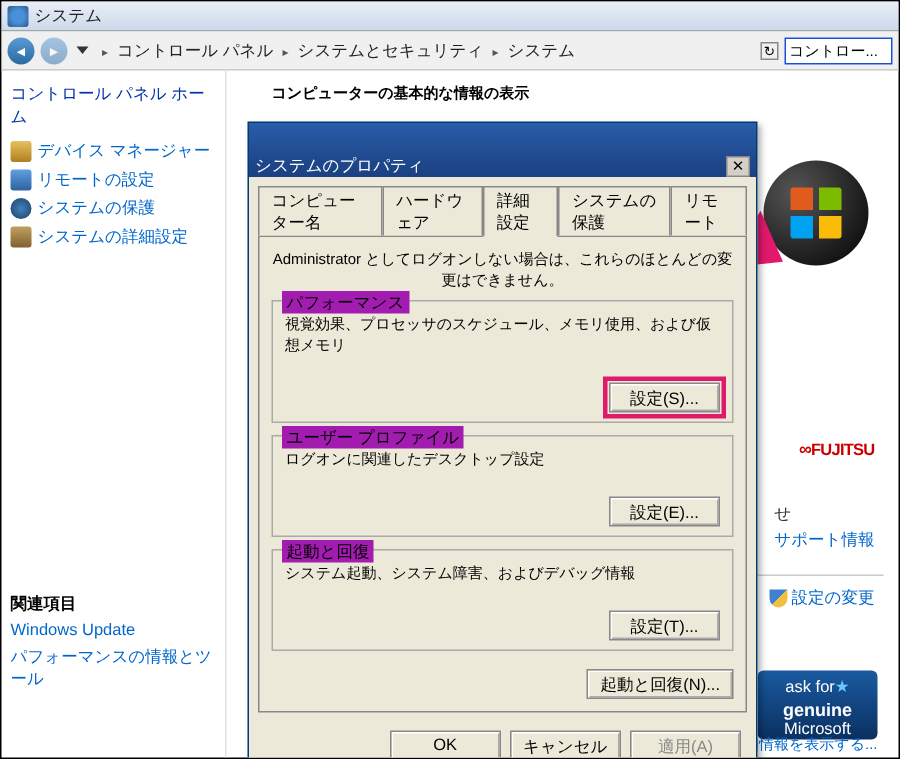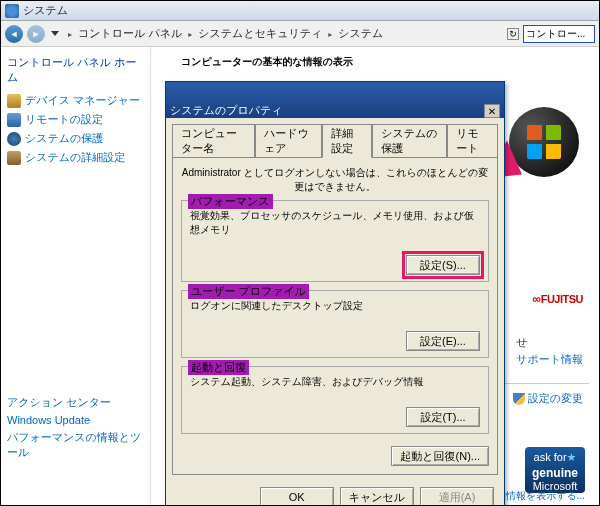--- a/index.html
+++ b/index.html
@@ -40,21 +40,21 @@
 .wf3{background:#00a1f1;bottom:0;left:0;border-radius:0 0 0 2px}
 .wf4{background:#fbbc09;bottom:0;right:0;border-radius:0 0 2px 0}
 .arrow-body{position:absolute;width:36px;height:22px;background:#e0196b;transform:rotate(30deg);right:94px;top:90px}
 .arrow-head{position:absolute;right:75px;top:98px;width:0;height:0;border-top:22px solid transparent;border-bottom:22px solid transparent;border-left:30px solid #e0196b;transform:rotate(30deg)}
 .fujitsu{position:absolute;right:16px;top:240px;color:#c00;font-weight:bold;font-size:18px;font-family:sans-serif;letter-spacing:-0.5px}
 .fujitsu .inf{color:#c00;font-size:12px}
 .supp{position:absolute;right:16px;top:288px;font-size:10px;color:#333}
 .supp a{color:#0066cc;display:block;margin-top:2px}
 .setchg{position:absolute;right:16px;top:344px;color:#0066cc;font-size:11px}
 .setchg .shield{display:inline-block;width:12px;height:12px;background:linear-gradient(135deg,#4080d0 50%,#f0c040 50%);border-radius:0 0 50% 50%;margin-right:3px;vertical-align:middle}
-.genuine{position:absolute;right:14px;bottom:14px;width:60px;height:46px;background:linear-gradient(#1a5aa0,#0a3060);border-radius:4px;color:#fff;font-size:8px;padding:4px;text-align:center}
+.genuine{position:absolute;right:14px;bottom:14px;width:80px;height:46px;background:linear-gradient(#1a5aa0,#0a3060);border-radius:4px;color:#fff;font-size:8px;padding:4px;text-align:center}
 .genuine .big{font-size:12px;font-weight:bold;display:block;margin-top:2px}
 .online-link{position:absolute;right:14px;bottom:4px;color:#0066cc;font-size:10px}
 
 .dialog{position:absolute;left:164px;top:80px;width:340px;background:#ece9d8;border:1px solid #003c74;box-shadow:2px 2px 4px rgba(0,0,0,0.3)}
 .dlg-title{height:36px;background:linear-gradient(#2a5caa,#1a4080);color:#fff;display:flex;align-items:flex-end;padding:0 4px;font-size:11px}
 .dlg-title .x{margin-left:auto;width:16px;height:14px;background:#d4d0c8;border:1px solid #888;color:#000;display:flex;align-items:center;justify-content:center;font-size:10px;cursor:pointer}
 .tabs{display:flex;padding:6px 6px 0 6px;gap:0}
 .tab{padding:1px 8px;border:1px solid #888;border-bottom:none;background:#ece9d8;font-size:11px;cursor:pointer;position:relative}
 .tab.active{background:#ece9d8;z-index:2;border-bottom:1px solid #ece9d8;margin-bottom:-1px}
 .tabbody{margin:0 6px 6px 6px;border:1px solid #888;background:#ece9d8;padding:8px}
@@ -106,23 +106,21 @@
       </div>
     <div class="slink">
         <span class="sicon prot"></span>
         <span>システムの保護</span>
       </div>
     <div class="slink">
         <span class="sicon adv"></span>
         <span>システムの詳細設定</span>
       </div>
     <div class="related">
-      <div class="slink">
-          <span>アクション センター</span>
-        </div>
+      <h5>関連項目</h5>
       <div class="slink">
           <span>Windows Update</span>
         </div>
       <div class="slink">
           <span>パフォーマンスの情報とツール</span>
         </div>
     </div>
   </div>
 
   <div class="main">

